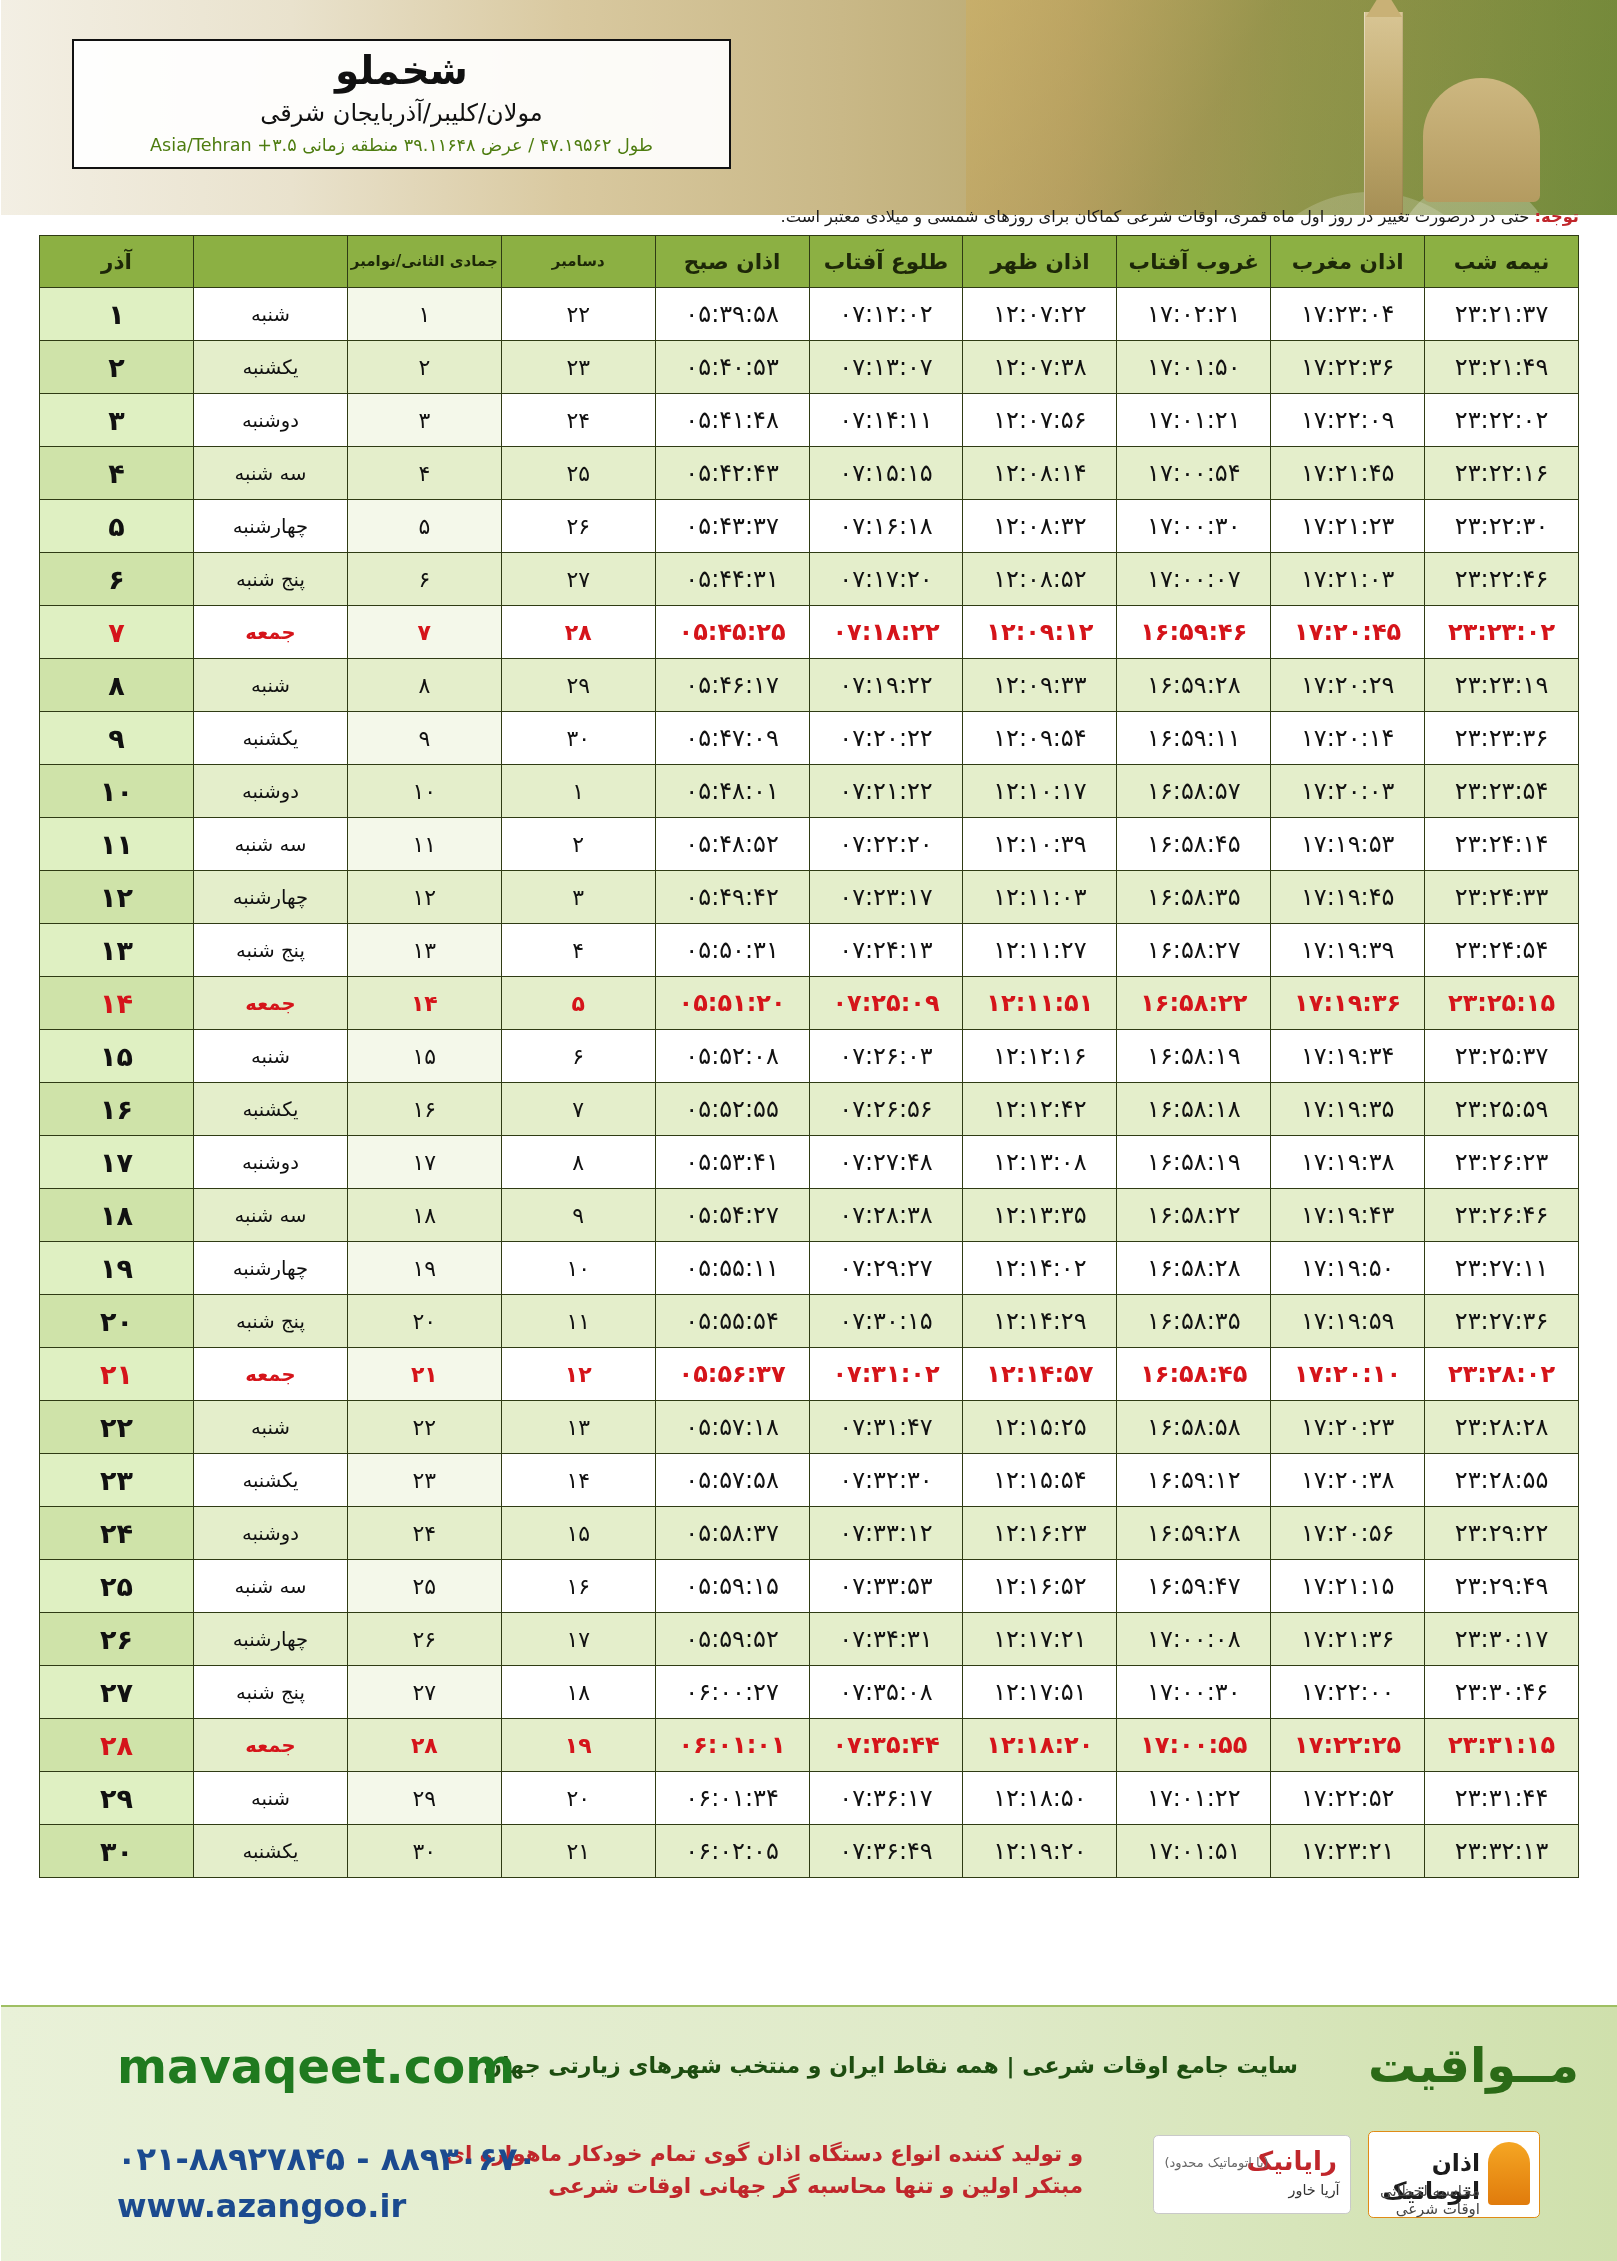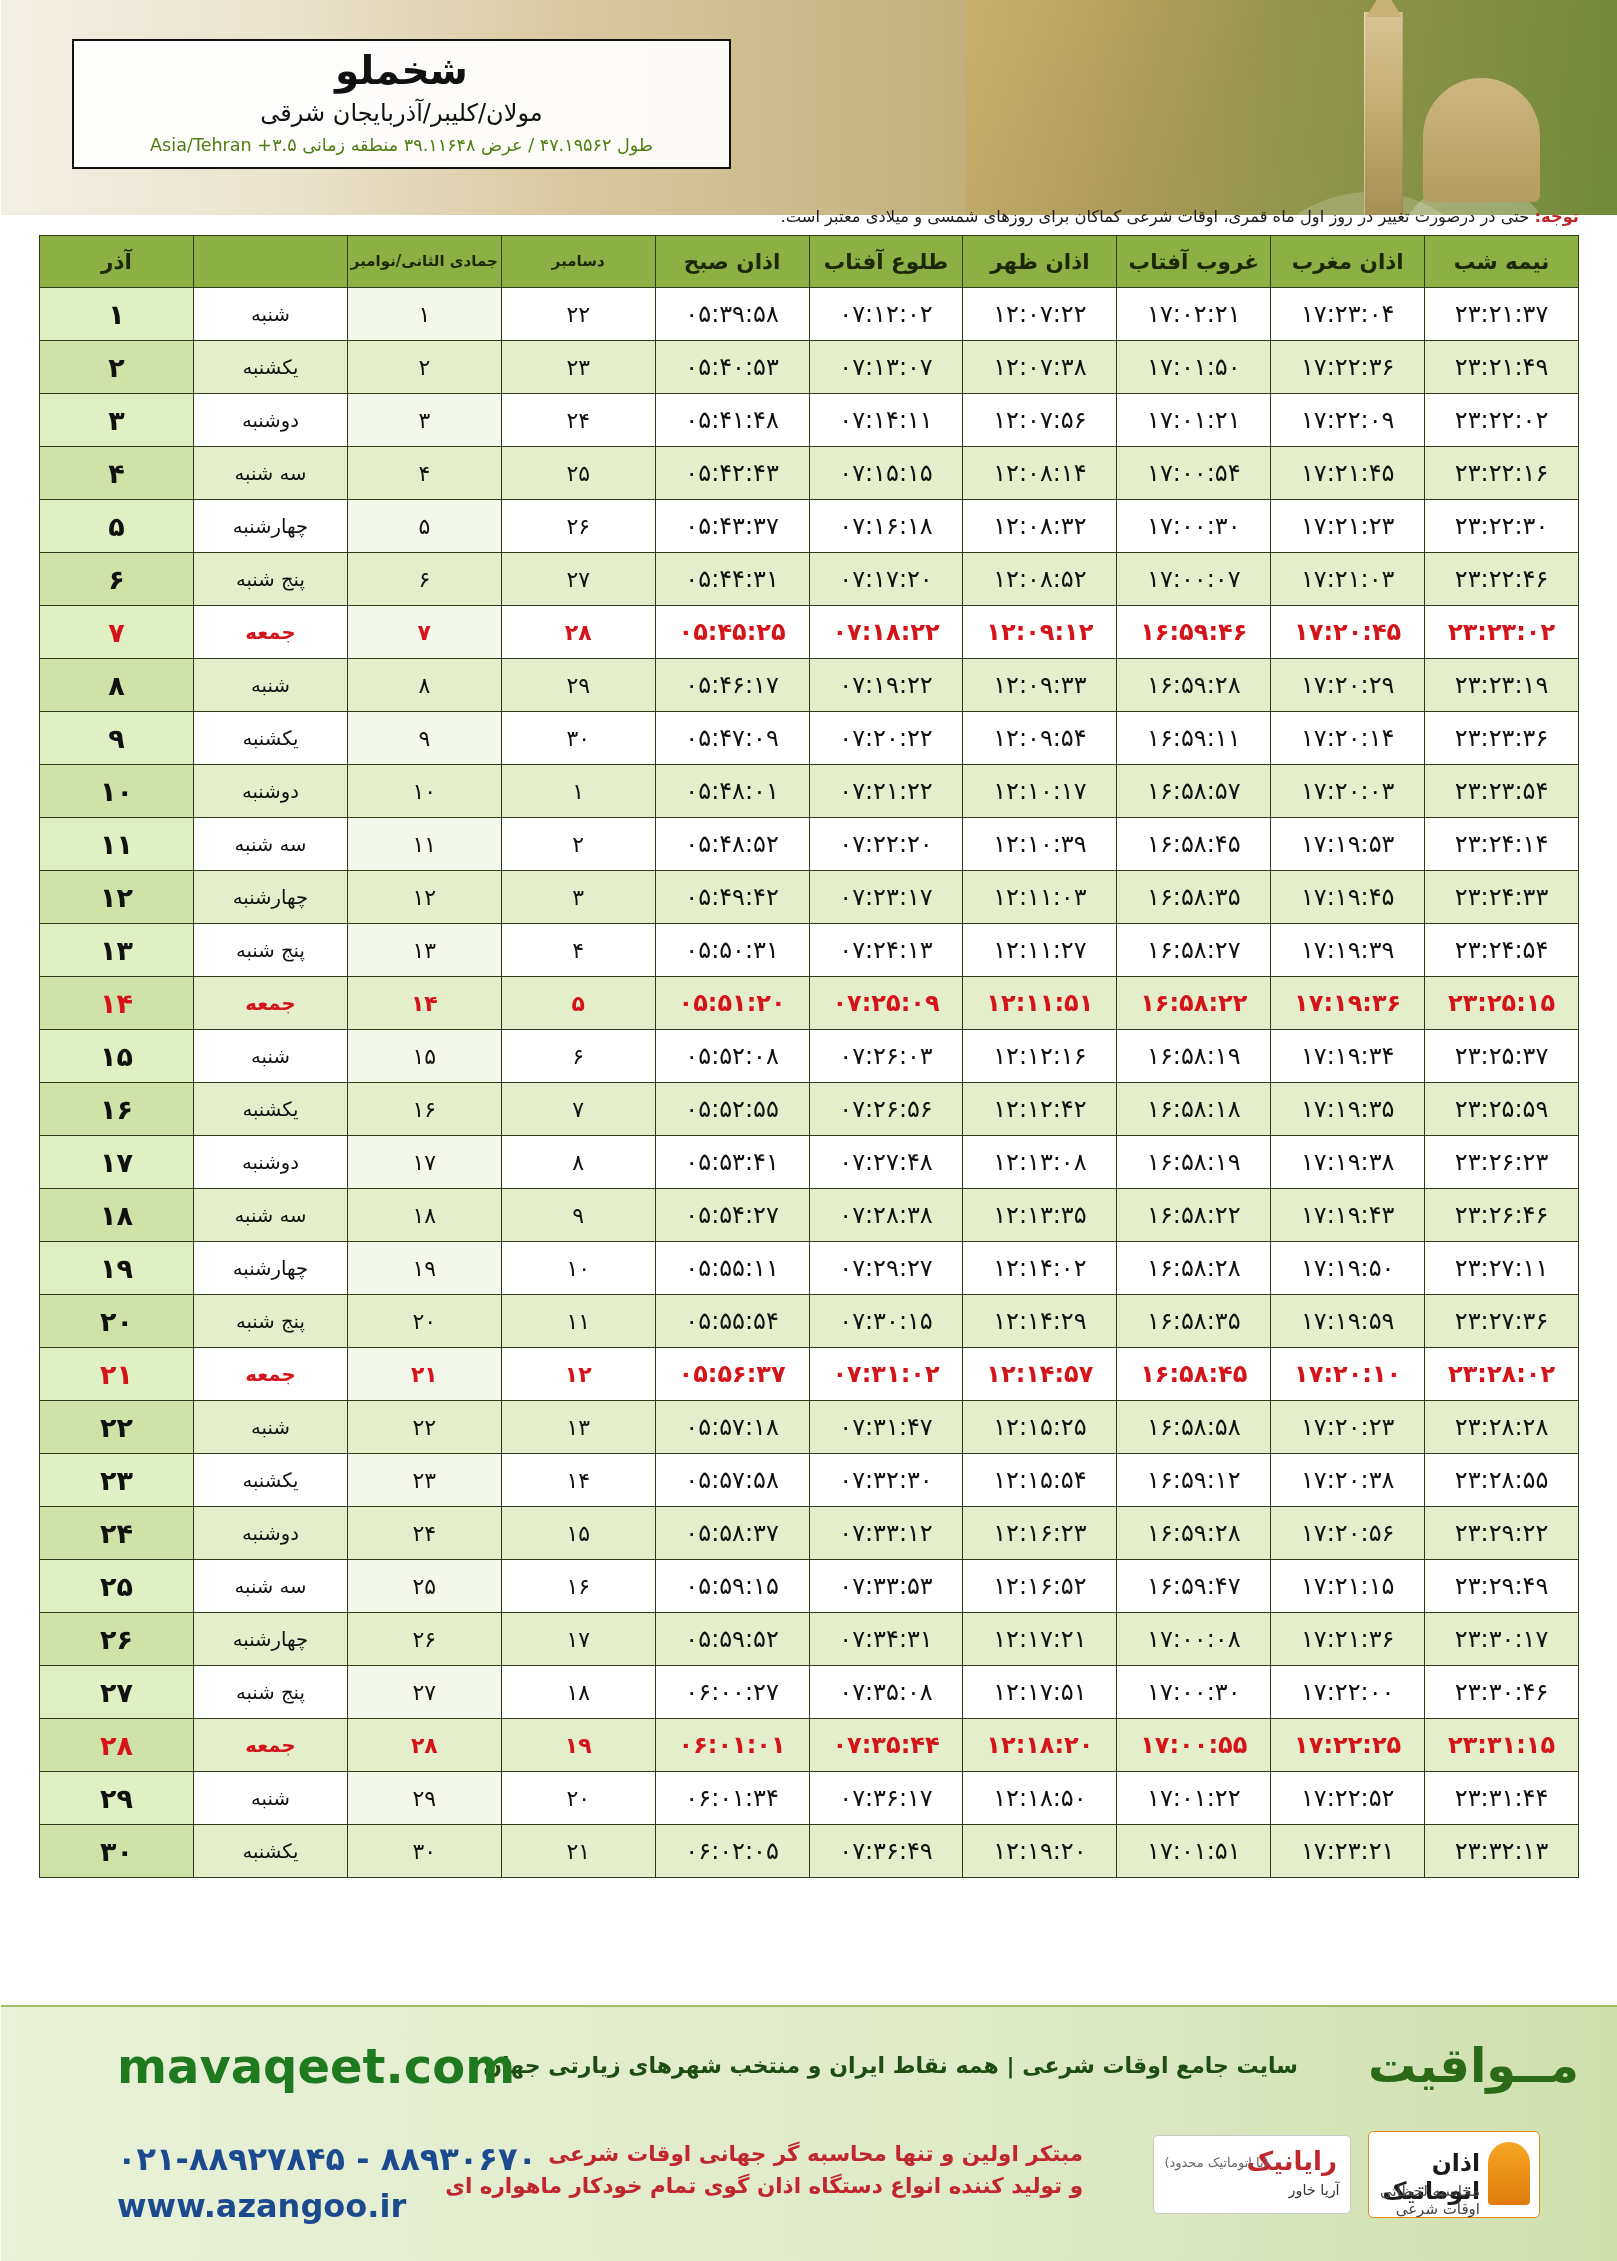--- a/index.html
+++ b/index.html
@@ -549,22 +549,22 @@
       <div class="tx2">محاسبه لحظاتی اوقات شرعی</div>
     </div>
 
     <div class="logo-ray">
       <div class="r1">رایانیک</div>
       <div class="r2">آریا خاور</div>
       <div class="r3">(با اتوماتیک محدود)</div>
     </div>
 
     <div class="f-text">
+      <div>و تولید کننده انواع دستگاه اذان گوی تمام خودکار ماهواره ای</div>
       <div>مبتکر اولین و تنها محاسبه گر جهانی اوقات شرعی</div>
-      <div>و تولید کننده انواع دستگاه اذان گوی تمام خودکار ماهواره ای</div>
     </div>
 
     <div class="f-phone">
       <div>۰۲۱-۸۸۹۲۷۸۴۵ - ۸۸۹۳۰۶۷۰</div>
       <div>www.azangoo.ir</div>
     </div>
   </div>
 </div>
 
 

